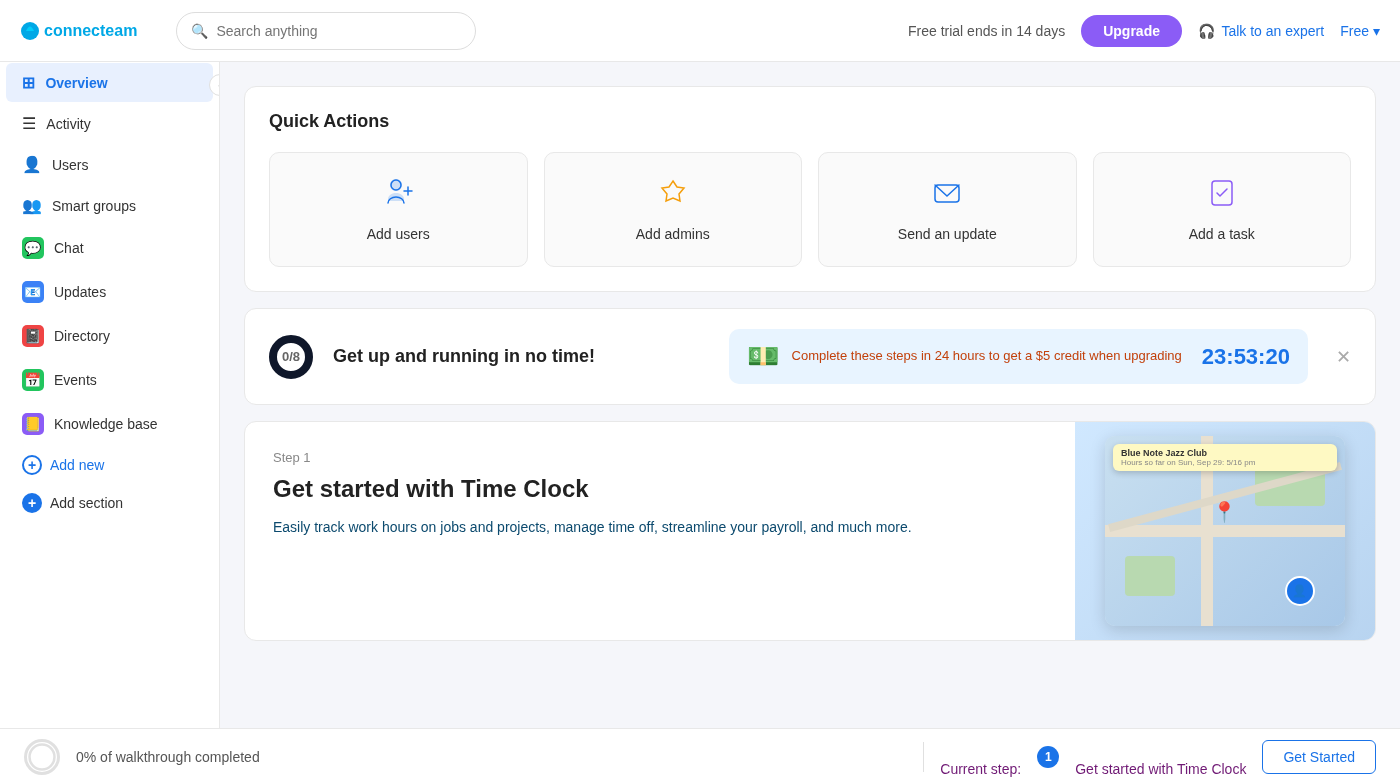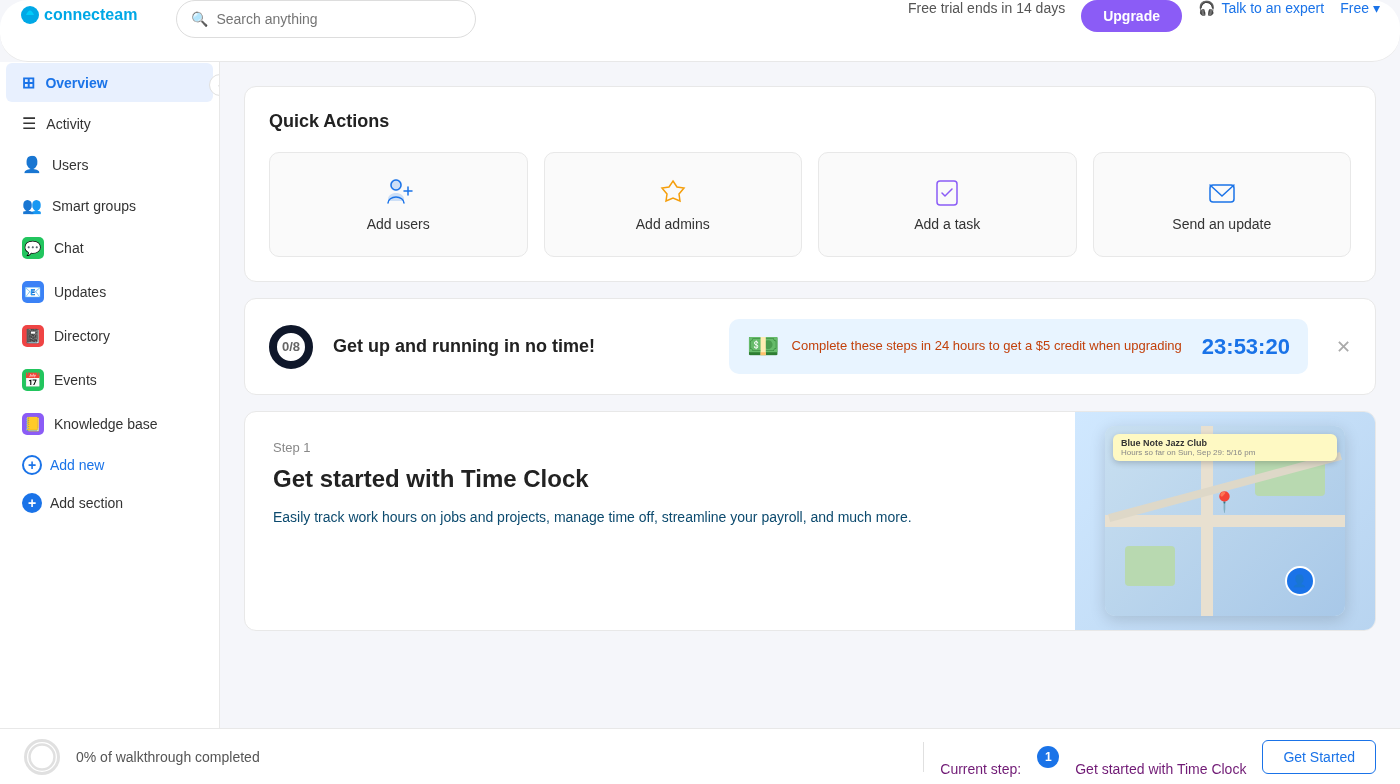--- a/index.html
+++ b/index.html
@@ -4,26 +4,25 @@
   <style>
     * { box-sizing: border-box; margin: 0; padding: 0; }
     body { font-family: -apple-system, BlinkMacSystemFont, 'Segoe UI', sans-serif; background: #f5f6fa; height: 784px; overflow: hidden; display: flex; flex-direction: column; }
 
     
     .topnav {
       height: 62px;
       background: #fff;
       border-bottom: 1px solid #e8e8e8;
       display: flex;
-      align-items: flex-start;
+      align-items: center;
       padding: 0 20px;
       gap: 16px;
       flex-shrink: 0;
       z-index: 10;
-      border-radius: 28px;
     }
     .logo {
       display: flex;
       align-items: center;
       gap: 6px;
       margin-right: 10px;
     }
     .search-bar {
       flex: 0 0 300px;
       height: 38px;
@@ -177,20 +176,21 @@
       grid-template-columns: repeat(4, 1fr);
       gap: 16px;
     }
     .quick-action-item {
       border: 1px solid #e8e8e8;
       border-radius: 10px;
       padding: 24px 16px;
       display: flex;
       flex-direction: column;
       align-items: center;
+      gap: 10px;
       cursor: pointer;
       background: #fafafa;
     }
     .quick-action-icon { font-size: 28px; }
     .quick-action-label { font-size: 14px; color: #333; font-weight: 500; }
 
     
     .progress-banner {
       background: #fff;
       border-radius: 12px;
@@ -408,35 +408,35 @@
             <svg width="32" height="32" viewBox="0 0 32 32" fill="none">
               <path d="M16 4 L20 10 L27 11 L22 17 L23 24 L16 21 L9 24 L10 17 L5 11 L12 10 Z" stroke="#f59e0b" stroke-width="1.5" fill="none"></path>
             </svg>
           </span>
           <span class="quick-action-label">Add admins</span>
         </div>
 
         <div class="quick-action-item">
           <span class="quick-action-icon">
             <svg width="32" height="32" viewBox="0 0 32 32" fill="none">
+              <rect x="4" y="8" width="24" height="17" rx="3" stroke="#1a73e8" stroke-width="1.5" fill="none"></rect>
+              <polyline points="4,8 16,19 28,8" stroke="#1a73e8" stroke-width="1.5" fill="none" stroke-linecap="round"></polyline>
+            </svg>
+          </span>
+          <span class="quick-action-label">Send an update</span>
+        </div>
+
+        <div class="quick-action-item">
+          <span class="quick-action-icon">
+            <svg width="32" height="32" viewBox="0 0 32 32" fill="none">
               <rect x="6" y="4" width="20" height="24" rx="3" stroke="#8b5cf6" stroke-width="1.5" fill="none"></rect>
               <polyline points="11,16 14,19 21,12" stroke="#8b5cf6" stroke-width="1.5" fill="none" stroke-linecap="round" stroke-linejoin="round"></polyline>
             </svg>
           </span>
           <span class="quick-action-label">Add a task</span>
-        </div>
-
-        <div class="quick-action-item">
-          <span class="quick-action-icon">
-            <svg width="32" height="32" viewBox="0 0 32 32" fill="none">
-              <rect x="4" y="8" width="24" height="17" rx="3" stroke="#1a73e8" stroke-width="1.5" fill="none"></rect>
-              <polyline points="4,8 16,19 28,8" stroke="#1a73e8" stroke-width="1.5" fill="none" stroke-linecap="round"></polyline>
-            </svg>
-          </span>
-          <span class="quick-action-label">Send an update</span>
         </div>
 
       </div>
     </div>
 
     <div class="progress-banner">
       <div class="progress-badge">0/8</div>
       <div class="progress-text">Get up and running in no time!</div>
 
       <div class="credit-box">

